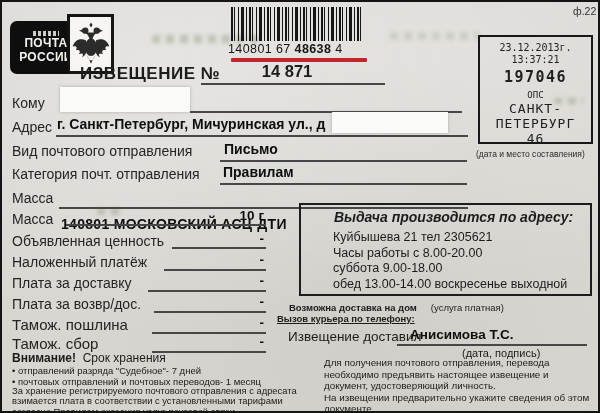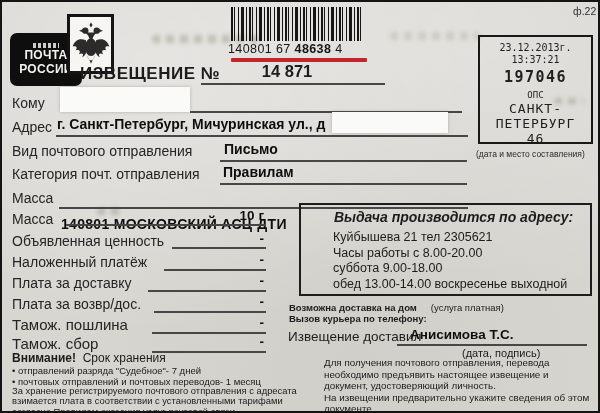--- a/index.html
+++ b/index.html
@@ -15,21 +15,21 @@
   }
   .abs{position:absolute;}
   .uline{position:absolute;height:2px;background:#474747;}
   .lbl{font-size:14px;color:#242424;white-space:nowrap;}
   .val{font-weight:bold;color:#0e0e0e;white-space:nowrap;}
   .whitebox{position:absolute;background:#fafaf8;box-shadow:0 0 3px rgba(80,80,70,.35);}
   .smudge{position:absolute;height:8px;border-radius:4px;filter:blur(2px);
     background:repeating-linear-gradient(90deg, rgba(98,112,80,.30) 0 8px, transparent 8px 14px);}
   
   #logo{left:8px;top:19px;width:72px;height:53px;background:#0e0e0e;border-radius:7px;
-    display:flex;flex-direction:column;align-items:center;justify-content:center;gap:1px;margin-top:12px;}
+    display:flex;flex-direction:column;align-items:center;justify-content:center;gap:1px;}
   #logo .orn{width:26px;height:5px;opacity:.85;
     background:repeating-linear-gradient(90deg,#efefe9 0 3px,transparent 3px 5px);}
   #logo span{color:#f3f3ee;font-weight:bold;font-size:12px;letter-spacing:.3px;line-height:13px;}
   #emblem{left:65px;top:12px;width:47px;height:60px;background:#f6f5f1;border:3px solid #141414;
     box-sizing:border-box;display:flex;align-items:center;justify-content:center;}
   
   #barcode{left:229px;top:5px;width:133px;height:34px;
     background:repeating-linear-gradient(90deg,
       #161616 0 2px,transparent 2px 3px,
       #161616 3px 4px,transparent 4px 7px,
@@ -169,21 +169,21 @@
     <div class="title">Выдача производится по адресу:</div>
     <div class="lines">
       <div>Куйбышева 21 тел 2305621</div>
       <div>Часы работы с 8.00-20.00</div>
       <div>суббота 9.00-18.00</div>
       <div>обед 13.00-14.00 воскресенье выходной</div>
     </div>
   </div>
 
   <div class="abs" style="left:287px;top:300px;font-size:9.5px;"><b>Возможна доставка на дом</b><span style="margin-left:14px;">(услуга платная)</span></div>
-  <div class="abs" style="left:287px;top:311px;font-size:9.5px;font-weight:bold;">Вызов курьера по телефону:</div>
+  <div class="abs" style="left:275px;top:311px;font-size:9.5px;font-weight:bold;text-decoration:underline;">Вызов курьера по телефону:</div>
 
   <span class="abs" style="left:286px;top:327px;font-size:13.5px;">Извещение доставил</span>
   <span class="abs val" style="left:408px;top:325px;font-size:13.5px;">Анисимова Т.С.</span>
   <div class="uline" style="left:395px;top:342px;width:190px;height:1.5px;"></div>
   <div class="abs" style="left:460px;top:345px;font-size:11px;">(дата, подпись)</div>
 
   <div id="footer-para" class="abs">
     <div>Для получения почтового отправления, перевода необходимо предъявить настоящее извещение и документ, удостоверяющий личность.</div>
     <div>На извещении предварительно укажите сведения об этом документе.</div>
   </div>

